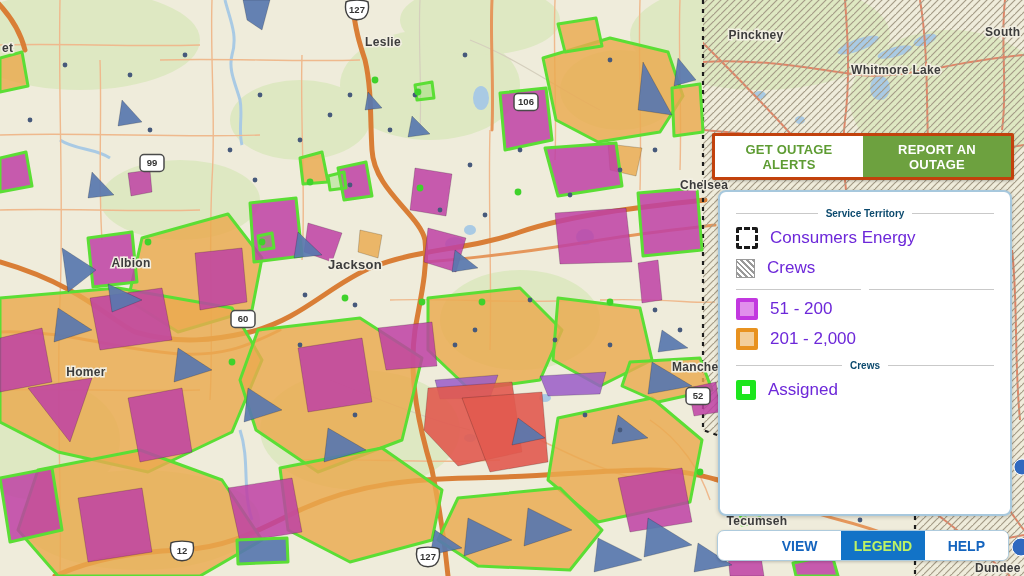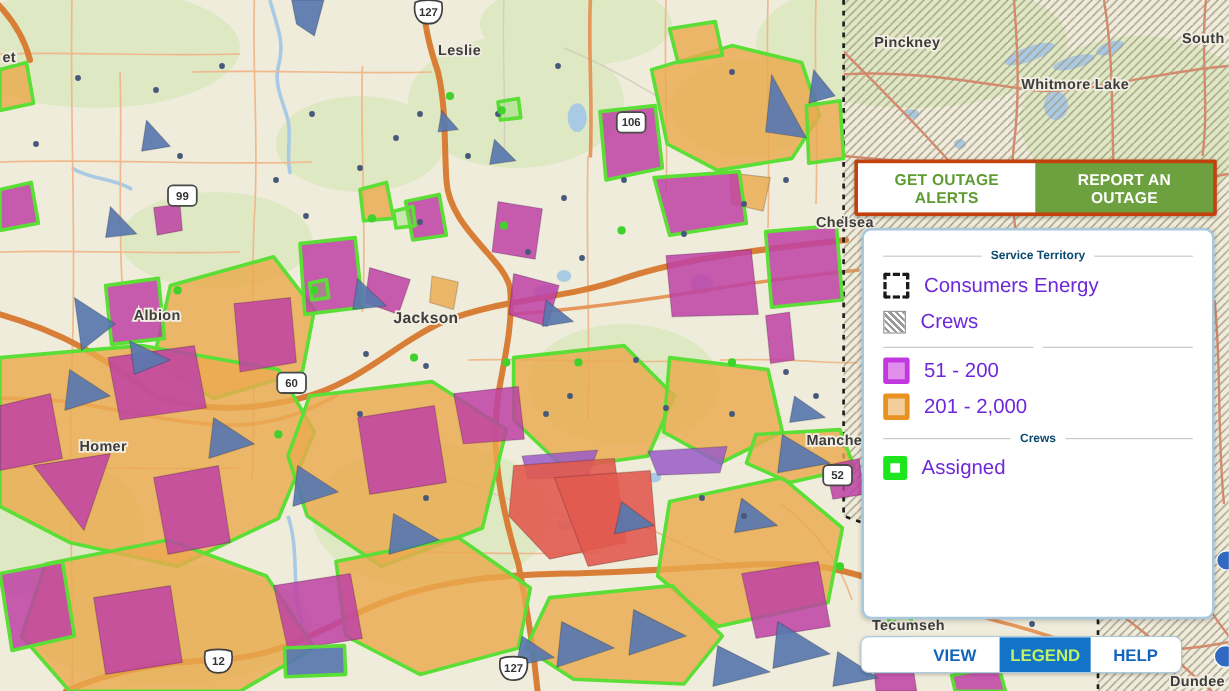--- a/index.html
+++ b/index.html
@@ -25,21 +25,21 @@
   .legend-heading .txt{font-size:10px;font-weight:bold;color:#0c4a6e;white-space:nowrap;}
   .legend-row{display:flex;align-items:center;gap:12px;height:30px;}
   .swatch{width:14px;height:14px;border:4px solid #000;border-radius:2px;flex:0 0 auto;}
   .sw-dashed{width:16px;height:16px;border:3px dashed #1a1a1a;border-radius:2px;background:#fff;}
   .sw-hatch{width:17px;height:17px;border:1px solid #9a9a9a;
     background:repeating-linear-gradient(45deg,#fff,#fff 2px,#9a9a9a 2px,#9a9a9a 4px);}
   .sw-crew{width:8px;height:8px;border:6px solid #1de61d;border-radius:2px;background:#fff;}
   .legend-label{font-size:17px;color:#6d28d9;}
 
   
-  .bottom-tabs{position:absolute;left:717px;top:530px;width:268px;height:31px;
+  .bottom-tabs{position:absolute;left:717px;top:530px;width:292px;height:31px;
     background:#fff;border:1px solid #aecbdd;border-radius:7px;display:flex;
     overflow:hidden;box-sizing:border-box;box-shadow:0 1px 3px rgba(0,0,0,.2);padding-left:40px;}
   .bottom-tabs button{flex:1;border:none;background:#fff;color:#1464be;
     font-family:inherit;font-weight:bold;font-size:14px;cursor:pointer;}
   .bottom-tabs button.active{background:#1273c7;color:#bef264;}
 </style>
 </head>
 <body>
 
 <svg id="map-svg" width="1024" height="576" viewBox="0 0 1024 576">

